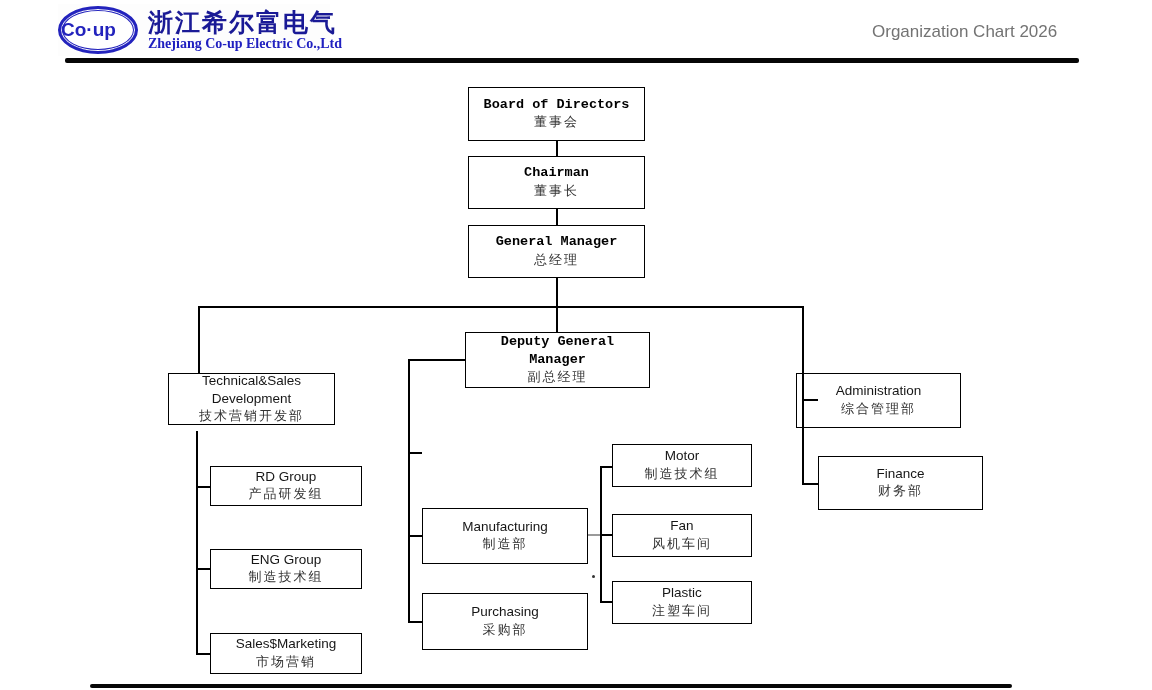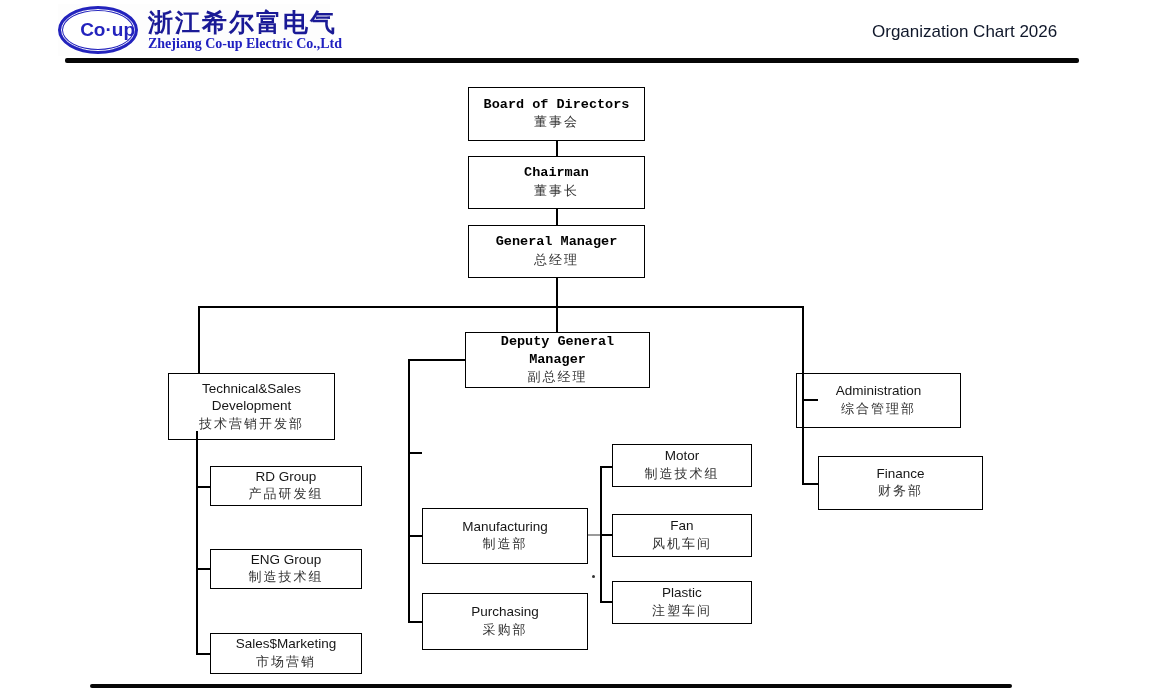--- a/index.html
+++ b/index.html
@@ -4,26 +4,26 @@
 <style>
   html,body{margin:0;padding:0;background:#fff;}
   .page{position:relative;width:1152px;height:690px;background:#ffffff;overflow:hidden;
         font-family:"Liberation Sans",sans-serif;}
 
   
   .logo-block{position:absolute;left:58px;top:4px;width:272px;height:52px;
               display:flex;align-items:center;gap:10px;background:#fdfdfd;}
   .logo-ellipse{width:74px;height:42px;border:3px solid #2323bd;border-radius:50%;
                 box-shadow:inset 0 0 0 1px #ffffff, inset 0 0 0 2px #2323bd;
-                display:flex;align-items:center;justify-content:flex-end;flex:0 0 auto;background:#fff;}
+                display:flex;align-items:center;justify-content:flex-start;flex:0 0 auto;background:#fff;}
   .logo-mark{color:#2323bd;font-weight:bold;font-size:19px;letter-spacing:0px;}
   .logo-text{display:flex;flex-direction:column;line-height:1.05;}
   .logo-cn{color:#1a1a96;font-weight:bold;font-size:25px;letter-spacing:2px;white-space:nowrap;}
   .logo-en{color:#2020c0;font-weight:bold;font-size:14px;font-family:"Liberation Serif",serif;white-space:nowrap;margin-top:2px;}
-  .page-title{position:absolute;left:872px;top:22px;font-size:17px;color:#0f172a;white-space:nowrap;}
+  .page-title{position:absolute;left:872px;top:22px;font-size:17px;color:#737373;white-space:nowrap;}
   .header-rule{position:absolute;left:65px;top:58px;width:1014px;height:5px;background:#060606;border-radius:2px;}
   .footer-rule{position:absolute;left:90px;top:684px;width:922px;height:4px;background:#060606;border-radius:2px;}
 
   
   .node{position:absolute;box-sizing:border-box;background:#fff;border:1.5px solid #000;
         display:flex;flex-direction:column;align-items:center;justify-content:center;
         text-align:center;padding:2px 3px;}
   .node .en{font-size:13.5px;color:#161616;line-height:1.3;}
   .node.bold .en{font-weight:bold;color:#000;font-family:Liberation Mono, monospace;}
   .node .cn{font-size:13px;color:#333;letter-spacing:2px;line-height:1.45;}
@@ -59,21 +59,21 @@
     <div class="cn">董事长</div>
   </div>
   <div class="node bold" style="left:468px;top:225px;width:177px;height:53px">
     <div class="en">General Manager</div>
     <div class="cn">总经理</div>
   </div>
   <div class="node bold" style="left:465px;top:332px;width:185px;height:56px">
     <div class="en">Deputy General Manager</div>
     <div class="cn">副总经理</div>
   </div>
-  <div class="node" style="left:168px;top:373px;width:167px;height:67px">
+  <div class="node" style="left:168px;top:373px;width:167px;height:52px">
     <div class="en">Technical&amp;Sales Development</div>
     <div class="cn">技术营销开发部</div>
   </div>
   <div class="node" style="left:210px;top:466px;width:152px;height:40px">
     <div class="en">RD Group</div>
     <div class="cn">产品研发组</div>
   </div>
   <div class="node" style="left:210px;top:549px;width:152px;height:40px">
     <div class="en">ENG Group</div>
     <div class="cn">制造技术组</div>

